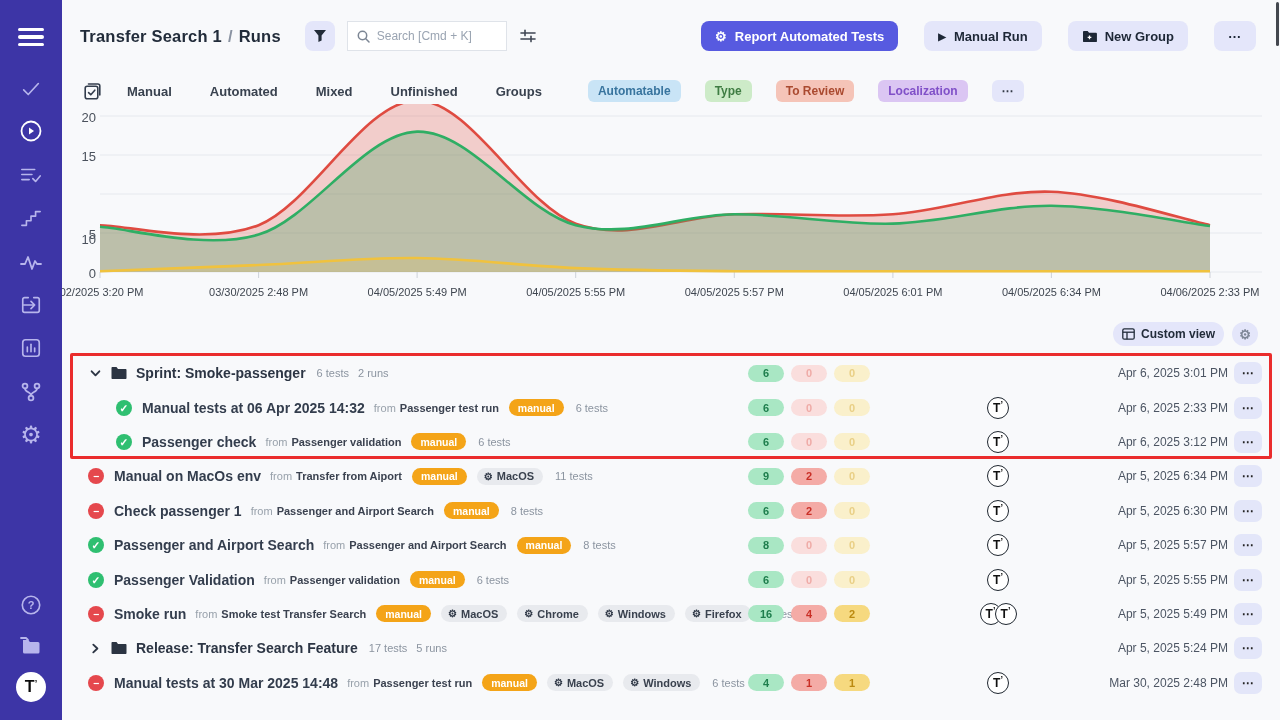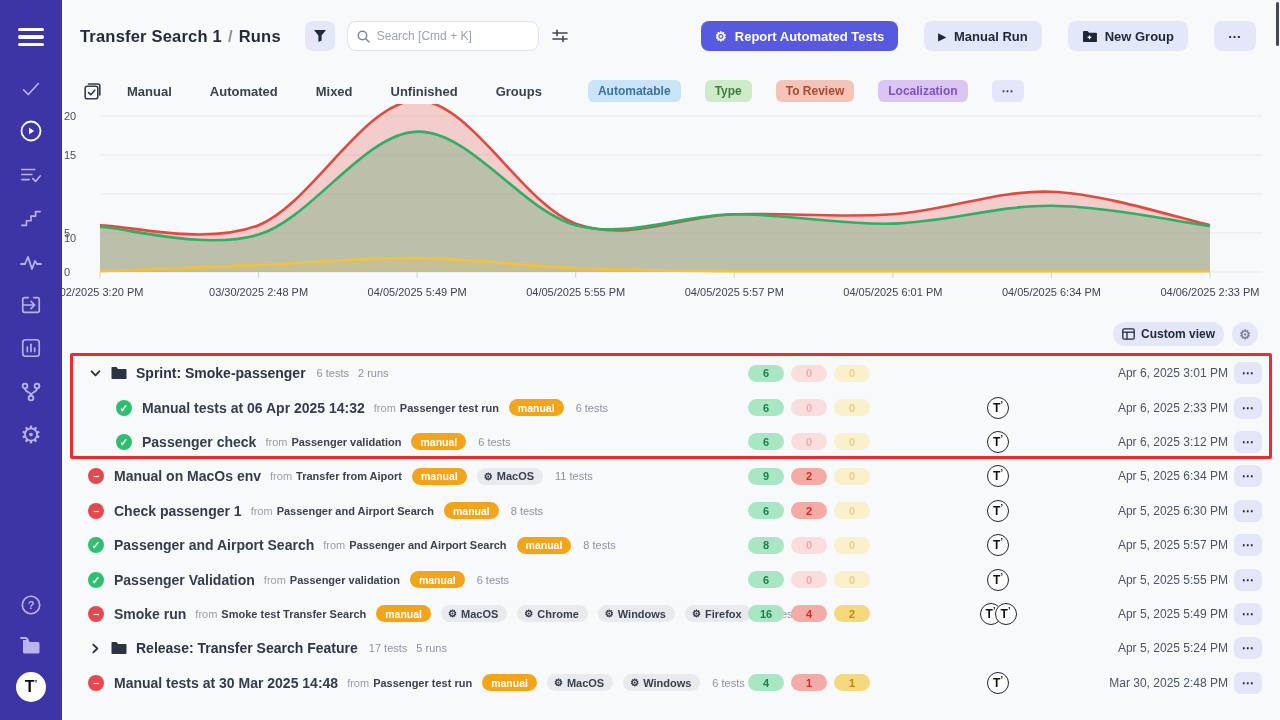--- a/index.html
+++ b/index.html
@@ -22,22 +22,22 @@
 
   
   .main { position:absolute; left:62px; top:0; width:1218px; height:720px; }
 
   .hdr { position:absolute; top:18px; left:18px; right:24px; height:36px;
     display:flex; align-items:center; }
   .crumb { font-size:16.5px; font-weight:bold; color:#222c3a; letter-spacing:.2px; }
   .crumb .sep { color:#8a93a2; font-weight:600; padding:0 6px; }
   .fbtn { margin-left:24px; width:30px; height:30px; border:none; border-radius:8px;
     background:#e4e6fa; display:flex; align-items:center; justify-content:center; cursor:pointer; }
-  .search { margin-left:12px; width:192px; height:30px; background:#fff;
-    border:1px solid #dfe3e9; border-radius:9px; display:flex; align-items:center;
+  .search { margin-left:12px; width:160px; height:30px; background:#fff;
+    border:1px solid #dfe3e9; border-radius:0; display:flex; align-items:center;
     padding:0 9px; gap:7px; }
   .search input { border:none; outline:none; width:100%; font-size:12px;
     color:#333; background:transparent; font-family:"Liberation Sans", sans-serif; }
   .search input::placeholder { color:#9aa4b2; }
   .tune { margin-left:13px; cursor:pointer; display:flex; }
   .actions { margin-left:auto; display:flex; align-items:center; gap:26px; }
   .actions button { height:30px; border:none; border-radius:8px; font-size:13px;
     font-weight:600; display:flex; align-items:center; gap:8px; padding:0 14px;
     cursor:pointer; font-family:"Liberation Sans", sans-serif; }
   .bp { background:#575ae0; color:#fff; }
@@ -46,21 +46,21 @@
 
   .tabsrow { position:absolute; top:80px; left:22px; display:flex; align-items:center; }
   .selicon { margin-right:26px; display:flex; cursor:pointer; }
   .tab { font-size:13px; font-weight:600; color:#39424f; margin-right:38px; cursor:pointer; }
   .tagpills { display:flex; gap:24px; align-items:center; margin-left:8px; }
   .tagp { font-size:12px; font-weight:600; padding:4px 10px; border-radius:6px; cursor:pointer; }
 
   
   .chart { position:absolute; top:104px; left:0; width:1218px; height:200px; overflow:hidden; }
   .chart svg { position:absolute; left:0; top:0; }
-  .ylab { position:absolute; width:32px; text-align:left; left:2px; font-size:11px; color:#4a515c; }
+  .ylab { position:absolute; width:32px; text-align:right; left:2px; font-size:13px; color:#4a515c; }
   .xlab { position:absolute; top:182px; font-size:11px; color:#3f4650; white-space:nowrap;
     transform:translateX(-50%); }
 
   
   .viewbar { position:absolute; top:322px; right:22px; display:flex; gap:8px; align-items:center; }
   .viewbar button { border:none; background:#e4e6fa; border-radius:12px; height:24px;
     display:flex; align-items:center; gap:6px; padding:0 9px; font-size:12px; font-weight:600;
     color:#222c3a; cursor:pointer; font-family:"Liberation Sans", sans-serif; }
   .gearbtn { width:26px; justify-content:center; color:#7e8797 !important; font-size:13px !important; padding:0 !important; }
 

